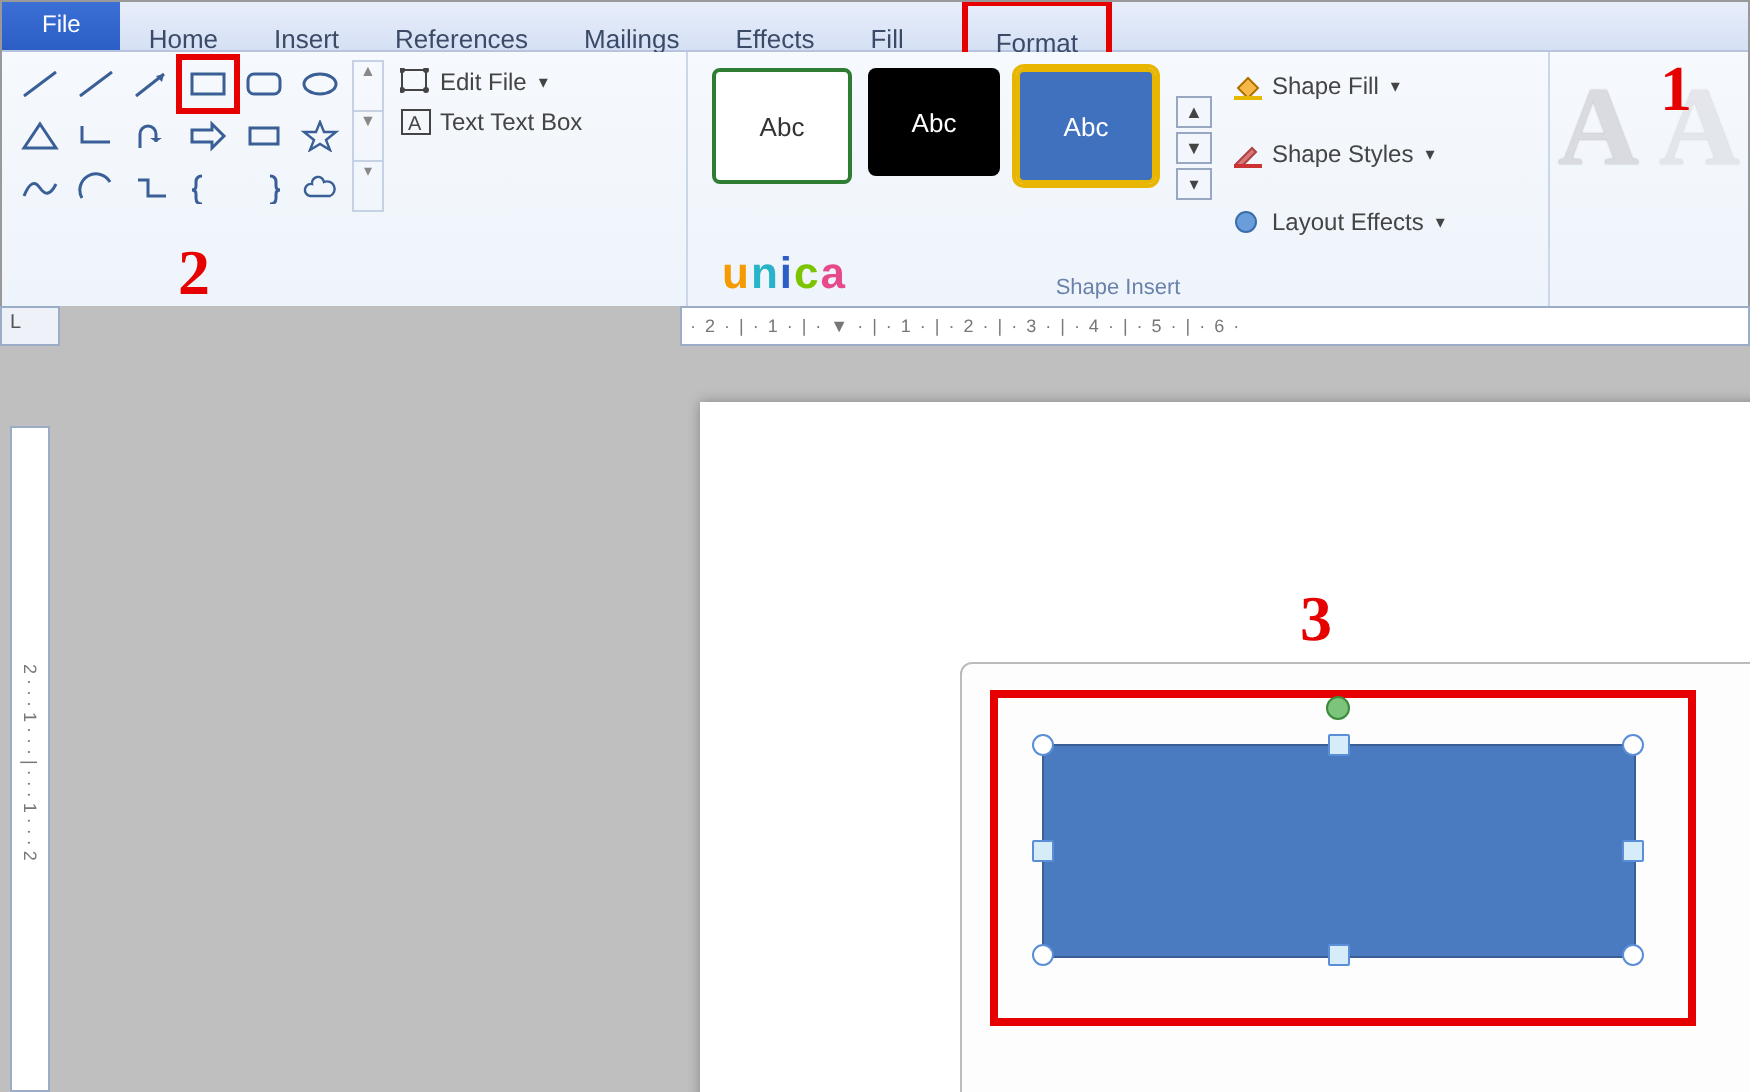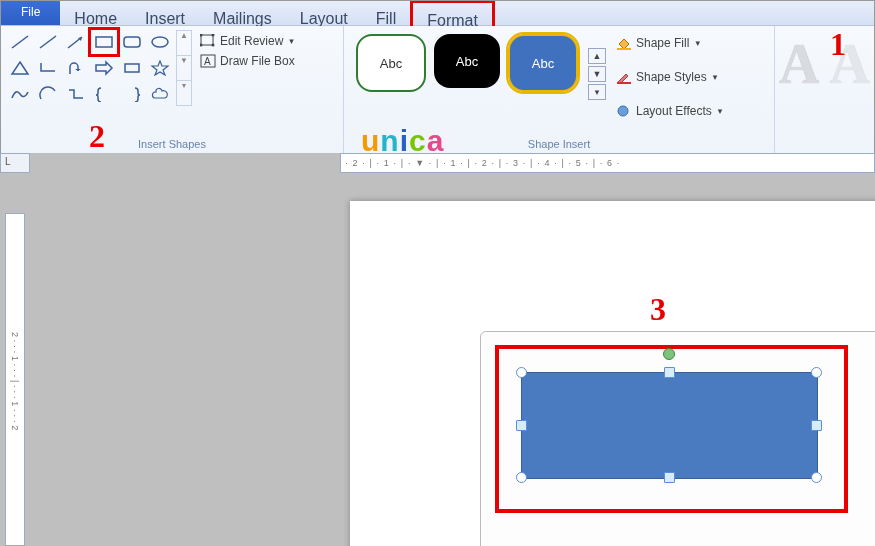--- a/index.html
+++ b/index.html
@@ -1,30 +1,30 @@
 <!DOCTYPE html>
 <html><head>
 <meta charset="utf-8">
 <style>
 body{margin:0;font-family:"Segoe UI",Tahoma,sans-serif;font-size:12px;color:#444;background:#fff;width:875px;height:546px;overflow:hidden;border:1px solid #999;box-sizing:border-box}
 .menu-bar{height:24px;background:linear-gradient(#e8eefb,#d5e0f4);border-bottom:1px solid #b6c4de;display:flex;align-items:stretch}
 .file-tab{background:linear-gradient(#3c6fd6,#2c5fc6);color:#fff;padding:4px 20px;font-size:12px}
-.menu-item{padding:18px 14px;font-size:16px;color:#3b4a66;cursor:pointer;display:flex;align-items:center}
-.menu-item.format{border:3px solid #e60000;margin:-1px 0}
+.menu-item{padding:18px 14px;font-size:13px;color:#3b4a66;cursor:pointer;display:flex;align-items:center}
+.menu-item.format{border:3px solid #e60000;margin:-1px 15px}
 .ribbon{height:128px;background:linear-gradient(#f6f9fd,#eef4fb);border-bottom:1px solid #b6c4de;display:flex;position:relative}
 .group{border-right:1px solid #cbd6ea;padding:4px 6px 2px;display:flex;flex-direction:column}
 .group-label{font-size:11px;color:#6a82ab;text-align:center;margin-top:auto;padding:2px 0}
 .shapes-grid{display:grid;grid-template-columns:repeat(6,26px);grid-auto-rows:24px;gap:2px}
 .shape-cell{display:flex;align-items:center;justify-content:center;cursor:pointer}
 .shape-cell svg{display:block}
 .rect-highlight{border:3px solid #e60000;margin:-3px}
 .edit-col{display:flex;flex-direction:column;gap:6px;margin-left:8px;padding-top:4px}
 .ebtn{display:flex;align-items:center;gap:4px;font-size:12px;color:#444}
 .style-row{display:flex;gap:8px;padding:4px 6px}
-.style-box{width:66px;height:54px;border-radius:16px;display:flex;align-items:center;justify-content:center;font-size:13px}
+.style-box{width:66px;height:54px;border-radius:4px;display:flex;align-items:center;justify-content:center;font-size:13px}
 .s1{border:2px solid #2e7d32;background:#fff;color:#333}
 .s2{background:#000;color:#fff}
 .s3{background:#3f71bf;color:#fff;border:2px solid #e8b500;outline:2px solid #e8b500}
 .style-nav{display:flex;flex-direction:column;justify-content:center;gap:2px;margin-left:2px}
 .style-nav div{width:16px;height:14px;border:1px solid #99a8c2;background:#f3f7fd;display:flex;align-items:center;justify-content:center;font-size:9px}
 .fx-col{display:flex;flex-direction:column;gap:20px;padding:6px 4px 0 4px}
 .fx-btn{display:flex;align-items:center;gap:4px;font-size:12px}
 .wa-group{padding:6px 4px;display:flex;align-items:flex-start}
 .letterA{font-size:56px;font-weight:bold;color:#d9dbe0;text-shadow:0 0 1px #aaa;font-family:"Times New Roman",serif}
 .callout{position:absolute;font-family:"Times New Roman",serif;font-size:32px;font-weight:bold;color:#e60000}
@@ -33,32 +33,33 @@
 .htab{position:absolute;top:2px;left:4px;font-size:10px}
 .h-ruler{position:absolute;top:0;left:340px;right:0;height:18px;background:#fff;border:1px solid #9aacc6;font-size:9px;color:#777;letter-spacing:1px;overflow:hidden;white-space:nowrap;padding-left:4px;line-height:18px}
 .v-ruler{position:absolute;top:60px;left:5px;width:18px;bottom:0;background:#fff;border:1px solid #9aacc6;font-size:9px;color:#777;writing-mode:vertical-lr;text-align:center;overflow:hidden;padding-top:4px;line-height:18px}
 .page{position:absolute;top:48px;left:350px;width:600px;height:500px;background:#fff;box-shadow:0 0 6px rgba(0,0,0,.3)}
 .canvas-frame{position:absolute;top:130px;left:130px;width:400px;height:230px;border:1px solid #bbb;border-radius:6px;background:#fdfdfd}
 .red-box3{position:absolute;top:13px;left:14px;width:345px;height:160px;border:4px solid #e60000}
 .blue-rect{position:absolute;top:40px;left:40px;width:295px;height:105px;background:#4a7bc0;border:1px solid #3a5e96}
 .handle{position:absolute;width:9px;height:9px;background:#fff;border:1px solid #5a8ed6;border-radius:50%}
 .handle.sq{border-radius:1px;background:#d6ecf9}
 .rot{position:absolute;width:10px;height:10px;background:#7cc47c;border:1px solid #3a8a3a;border-radius:50%}
-.unica{position:absolute;top:98px;left:360px;font-size:30px;font-weight:bold;letter-spacing:1px}
+.unica{position:absolute;top:98px;left:360px;font-size:22px;font-weight:bold;letter-spacing:1px}
 .unica .u{color:#f59b00}.unica .n{color:#28b4c8}.unica .i{color:#2d5ec7}.unica .c{color:#7cc400}.unica .a{color:#e64a8a}
 </style>
 </head>
 <body>
 
 <div class="menu-bar">
   <div class="file-tab">File</div>
   <div class="menu-item">Home</div>
   <div class="menu-item">Insert</div>
+  <div class="menu-item">References</div>
   <div class="menu-item">Mailings</div>
-  <div class="menu-item">Layout</div>
+  <div class="menu-item">Effects</div>
   <div class="menu-item">Fill</div>
   <div class="menu-item format">Format</div>
 </div>
 
 <div class="ribbon">
   <div class="group" style="width:330px">
     <div style="display:flex">
       <div class="shapes-grid">
         <div class="shape-cell">
             <svg width="20" height="16">
@@ -160,33 +161,32 @@
       </div>
       <div class="edit-col">
         <div class="ebtn">
           <svg width="16" height="14">
               <rect x="1" y="1" width="12" height="10" fill="none" stroke="#444"></rect>
               <circle cx="1" cy="1" r="1.5" fill="#444"></circle>
               <circle cx="13" cy="1" r="1.5" fill="#444"></circle>
               <circle cx="1" cy="11" r="1.5" fill="#444"></circle>
               <circle cx="13" cy="11" r="1.5" fill="#444"></circle>
             </svg>
-          <span>Edit Review</span>
+          <span>Edit File</span>
             <span style="font-size:9px;margin-left:2px">▾</span>
         </div>
         <div class="ebtn">
           <svg width="16" height="14">
               <rect x="1" y="1" width="14" height="12" fill="none" stroke="#444"></rect>
               <text x="4" y="11" font-size="10" fill="#444">A</text>
             </svg>
-          <span>Draw File Box</span>
-        </div>
-      </div>
-    </div>
-    <div class="group-label">Insert Shapes</div>
+          <span>Text Text Box</span>
+        </div>
+      </div>
+    </div>
   </div>
 
   <div class="group" style="width:418px">
     <div style="display:flex">
       <div class="style-row">
         <div class="style-box s1">Abc</div>
         <div class="style-box s2">Abc</div>
         <div class="style-box s3">Abc</div>
         <div class="style-nav">
           <div>▲</div>

